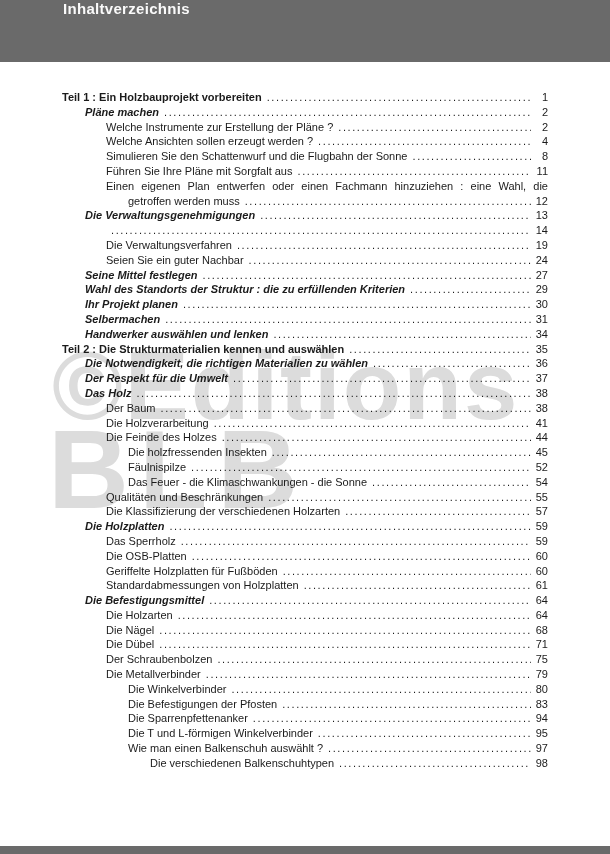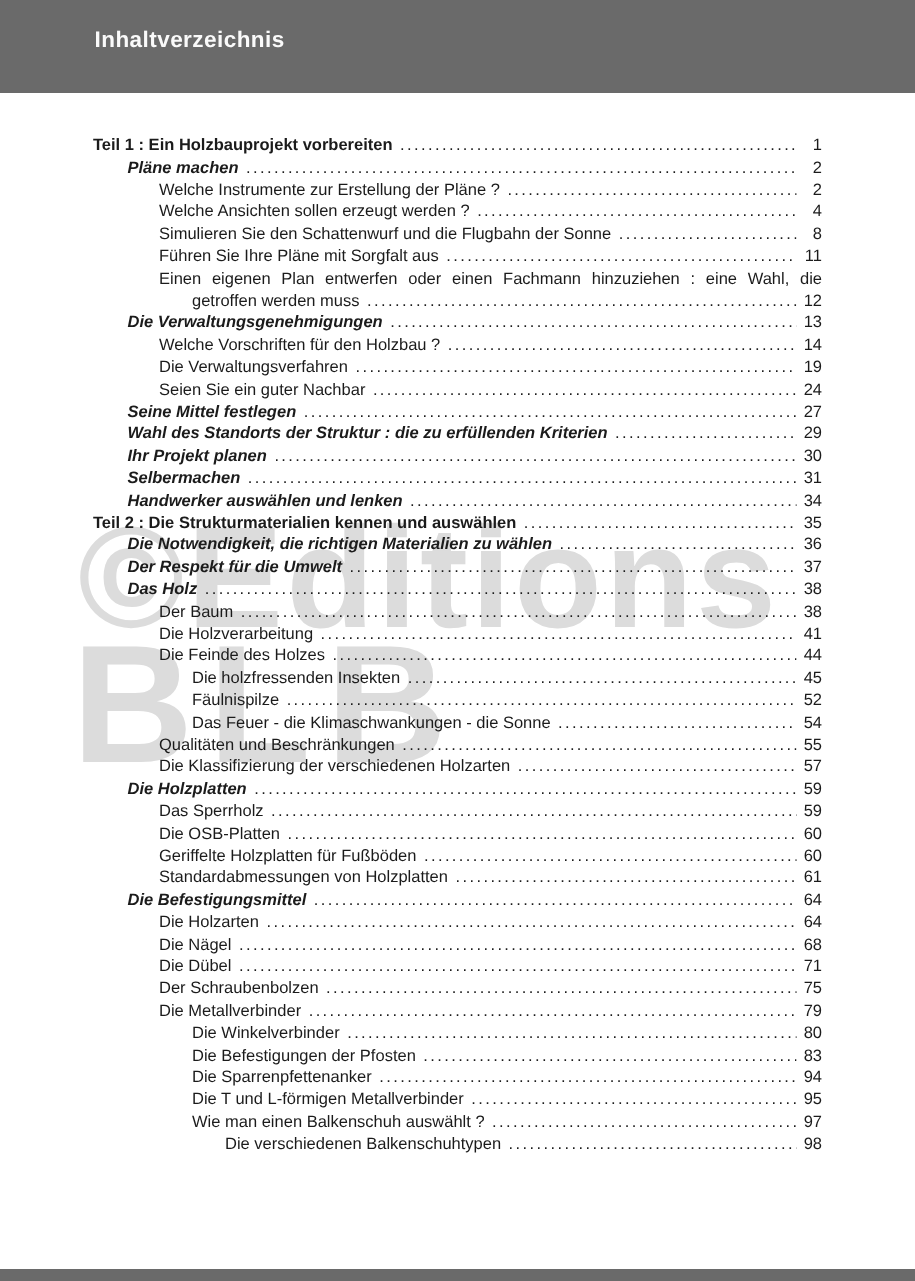--- a/index.html
+++ b/index.html
@@ -2,21 +2,21 @@
 <html><head>
 <meta charset="utf-8">
 <style>
   * { margin:0; padding:0; box-sizing:border-box; }
   html,body { width:610px; height:854px; }
   body { font-family:"Liberation Sans", sans-serif; background:#ffffff; }
   .page { position:relative; width:610px; height:854px; background:#ffffff; overflow:hidden; }
 
   .header {
     position:absolute; top:0; left:0; width:610px; height:62px;
-    display:flex; align-items:center; padding:0 0 9px 63px;
+    display:flex; align-items:flex-start; padding:0 0 9px 63px;
     background:#6a6a6a;
   }
   .header-title { color:#fafafa; font-size:15px; font-weight:bold; letter-spacing:0.3px; }
 
   .watermark { position:absolute; color:#dcdcdc; font-weight:bold; white-space:nowrap; z-index:0; line-height:1; }
   .wm1 { left:52px; top:338px; font-size:96px; letter-spacing:2px; }
   .wm2 { left:48px; top:414px; font-size:112px; letter-spacing:10px; }
 
   .toc {
     position:absolute; top:90px; left:62px; right:62px; z-index:1;
@@ -92,21 +92,20 @@
         <span class="title">getroffen werden muss</span>
         <span class="dots"></span>
         <span class="pagenum">12</span>
       </div>
       <div class="row lvl1">
         <span class="title">Die Verwaltungsgenehmigungen</span>
         <span class="dots"></span>
         <span class="pagenum">13</span>
       </div>
       <div class="row lvl2">
-        <span class="title">Welche Vorschriften für den Holzbau ?</span>
         <span class="dots"></span>
         <span class="pagenum">14</span>
       </div>
       <div class="row lvl2">
         <span class="title">Die Verwaltungsverfahren</span>
         <span class="dots"></span>
         <span class="pagenum">19</span>
       </div>
       <div class="row lvl2">
         <span class="title">Seien Sie ein guter Nachbar</span>
@@ -262,21 +261,21 @@
         <span class="title">Die Befestigungen der Pfosten</span>
         <span class="dots"></span>
         <span class="pagenum">83</span>
       </div>
       <div class="row lvl3">
         <span class="title">Die Sparrenpfettenanker</span>
         <span class="dots"></span>
         <span class="pagenum">94</span>
       </div>
       <div class="row lvl3">
-        <span class="title">Die T und L-förmigen Metallverbinder</span>
+        <span class="title">Die T und L-förmigen Winkelverbinder</span>
         <span class="dots"></span>
         <span class="pagenum">95</span>
       </div>
       <div class="row lvl3">
         <span class="title">Wie man einen Balkenschuh auswählt ?</span>
         <span class="dots"></span>
         <span class="pagenum">97</span>
       </div>
       <div class="row lvl4">
         <span class="title">Die verschiedenen Balkenschuhtypen</span>

